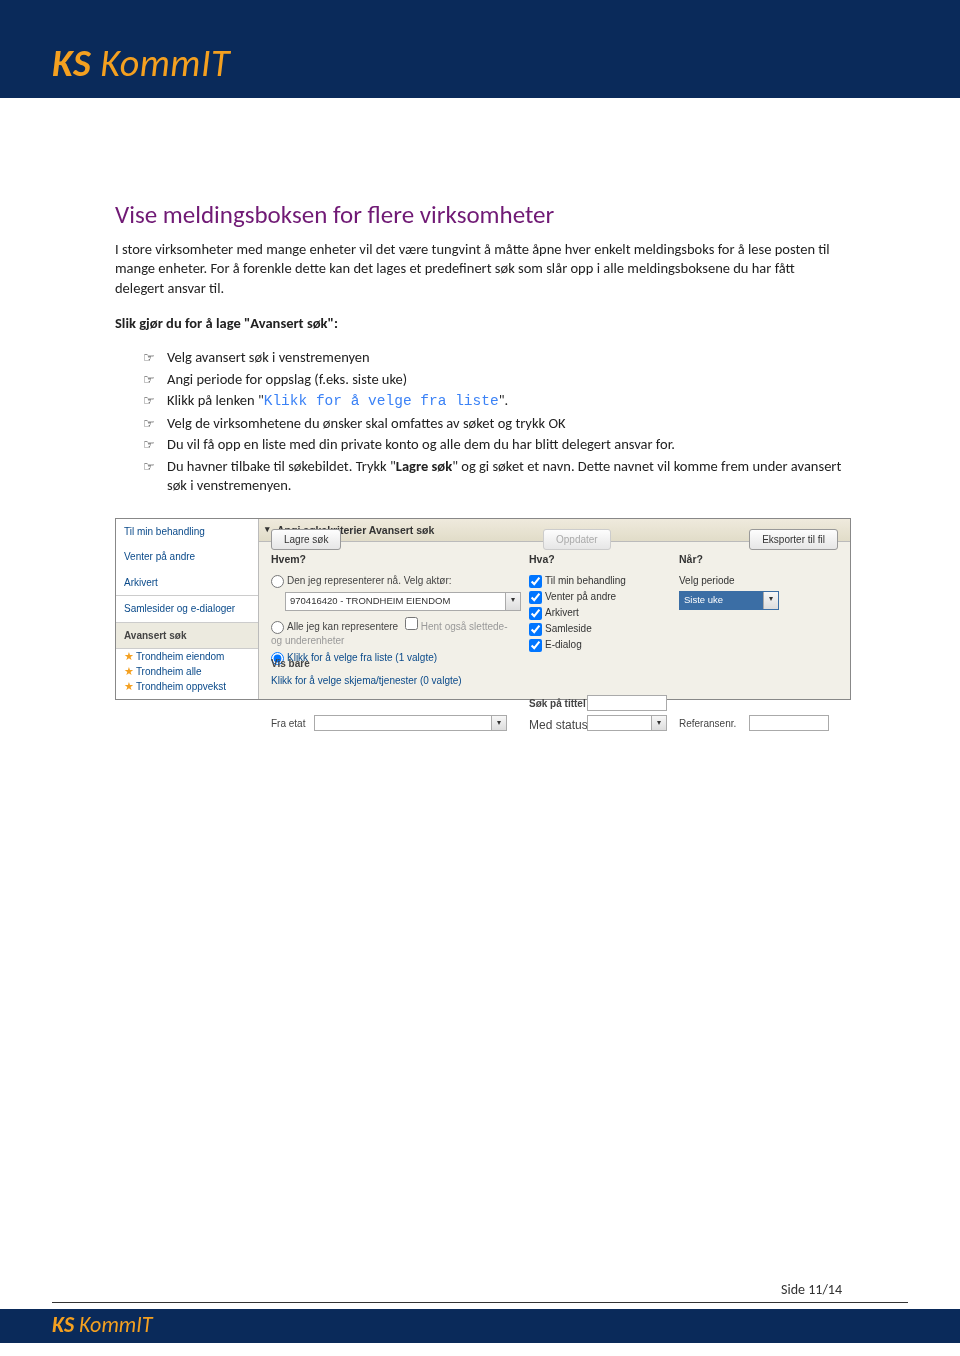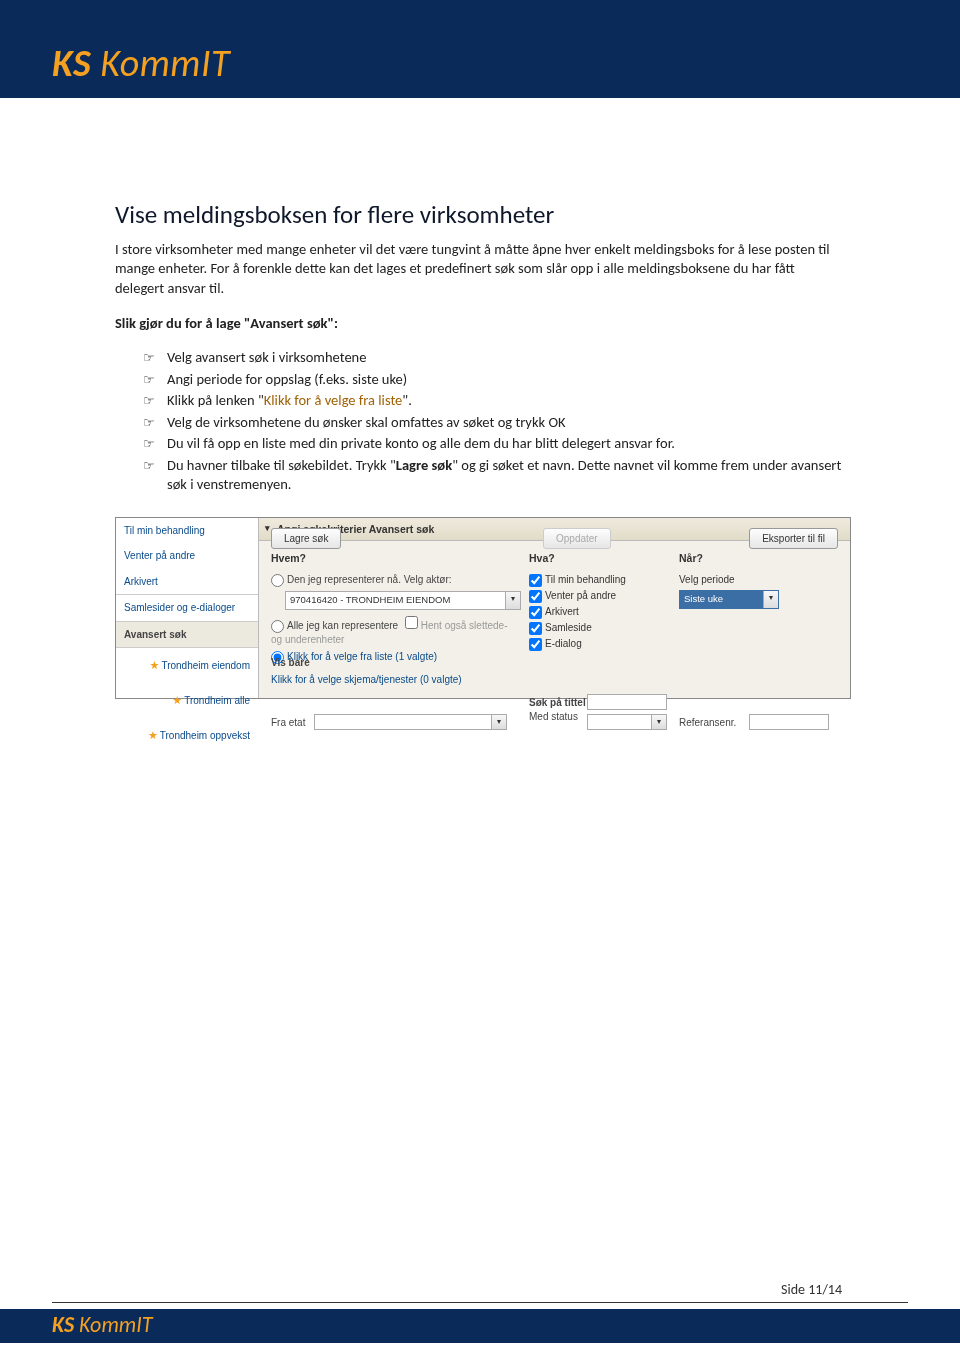--- a/index.html
+++ b/index.html
@@ -26,21 +26,21 @@
       letter-spacing: 0.5px;
     }
     .logo .ks { font-weight: bold; font-style: italic; }
     .content {
       padding: 100px 115px 0 115px;
       color: #222;
       font-size: 14.5px;
       line-height: 1.35;
     }
     .content h2 {
-      color: #0f172a;
+      color: #701a75;
       font-size: 25px;
       font-weight: 400;
       margin-bottom: 8px;
     }
     .content p { margin-bottom: 14px; }
     .instr { margin-top: 16px; margin-bottom: 14px; }
     .bullets {
       list-style: none;
       padding-left: 28px;
     }
@@ -49,21 +49,21 @@
       padding-left: 24px;
       margin-bottom: 2px;
     }
     .bullets li::before {
       content: "☞";
       position: absolute;
       left: 0;
       top: 1px;
       font-size: 13px;
     }
-    .link-text { color: #a16207; }
+    .link-text { color: #3b82f6; font-family: Liberation Mono, monospace; }
     .screenshot {
       margin-top: 22px;
       border: 1px solid #888;
       width: 736px;
       height: 182px;
       position: relative;
       background: #f2f0e8;
       font-family: Verdana, Arial, sans-serif;
       font-size: 10px;
       color: #333;
@@ -83,21 +83,21 @@
     }
     .ss-sidebar .sep { border-top: 1px solid #ccc; margin: 0; }
     .ss-sidebar .section-header {
       background: #eceadf;
       padding: 6px 8px;
       font-weight: bold;
       color: #444;
       border-top: 1px solid #ccc;
       border-bottom: 1px solid #ccc;
     }
-    .ss-sidebar .fav { padding: 10px 8px; color: #0a4a8a; font-size: 10px; text-align: right; }
+    .ss-sidebar .fav { padding: 0 8px; color: #0a4a8a; font-size: 10px; }
     .ss-sidebar .star { color: #f4a020; font-size: 11px; margin-right: 2px; }
     .ss-main {
       position: absolute;
       left: 142px; top: 0; right: 0; bottom: 0;
       border-left: 1px solid #bbb;
     }
     .ss-title {
       background: linear-gradient(#efeadd, #e1dcc8);
       border-bottom: 1px solid #bbb;
       padding: 4px 8px 4px 18px;
@@ -194,21 +194,21 @@
     .footer-logo .ks { font-weight: bold; }
     .page-num {
       position: absolute;
       right: 118px;
       bottom: 58px;
       font-size: 14px;
       color: #333;
     }
     .sok-title { position: absolute; left: 270px; top: 155px; font-size: 10px; color: #444; font-weight: bold; }
     .sok-input { position: absolute; left: 328px; top: 153px; width: 80px; height: 16px; border: 1px solid #aaa; background:#fff; }
-    .med-label { position: absolute; left: 270px; top: 169px; font-size: 10px; color: #444; }
+    .med-label { position: absolute; left: 270px; top: 175px; font-size: 12px; color: #444; }
     .med-input { position: absolute; left: 328px; top: 173px; width: 80px; height: 16px; border: 1px solid #aaa; background:#fff; }
     .med-input .dropdown-arrow { font-size: 8px; line-height: 14px; }
     .ref-label { position: absolute; left: 420px; top: 175px; font-size: 10px; color: #444; }
     .ref-input { position: absolute; left: 490px; top: 173px; width: 80px; height: 16px; border: 1px solid #aaa; background:#fff; }
     .fra-label { position: absolute; left: 12px; top: 175px; font-size: 10px; color:#444;}
     .fra-input { position: absolute; left: 55px; top: 173px; width: 193px; height: 16px; border:1px solid #aaa; background:#fff; }
     .fra-input .dropdown-arrow { font-size: 8px; line-height:14px; }
   </style>
 </head>
 <body>
@@ -219,21 +219,21 @@
     <span class="ks">KS</span><span> KommIT</span>
   </div>
 </div>
 
 <div class="content">
   <h2>Vise meldingsboksen for flere virksomheter</h2>
   <p>I store virksomheter med mange enheter vil det være tungvint å måtte åpne hver enkelt meldingsboks for å lese posten til mange enheter. For å forenkle dette kan det lages et predefinert søk som slår opp i alle meldingsboksene du har fått delegert ansvar til.</p>
   <p class="instr"><strong>Slik gjør du for å lage "Avansert søk":</strong></p>
 
   <ul class="bullets">
-    <li>Velg avansert søk i virksomhetene</li>
+    <li>Velg avansert søk i venstremenyen</li>
     <li>Angi periode for oppslag (f.eks. siste uke)</li>
     <li>
       <span>Klikk på lenken "</span><span class="link-text">Klikk for å velge fra liste</span><span>".</span>
     </li>
     <li>Velg de virksomhetene du ønsker skal omfattes av søket og trykk OK</li>
     <li>Du vil få opp en liste med din private konto og alle dem du har blitt delegert ansvar for.</li>
     <li>
       <span>Du havner tilbake til søkebildet. Trykk "</span><strong>Lagre søk</strong><span>" og gi søket et navn. Dette navnet vil komme frem under avansert søk i venstremenyen.</span>
     </li>
   </ul>

